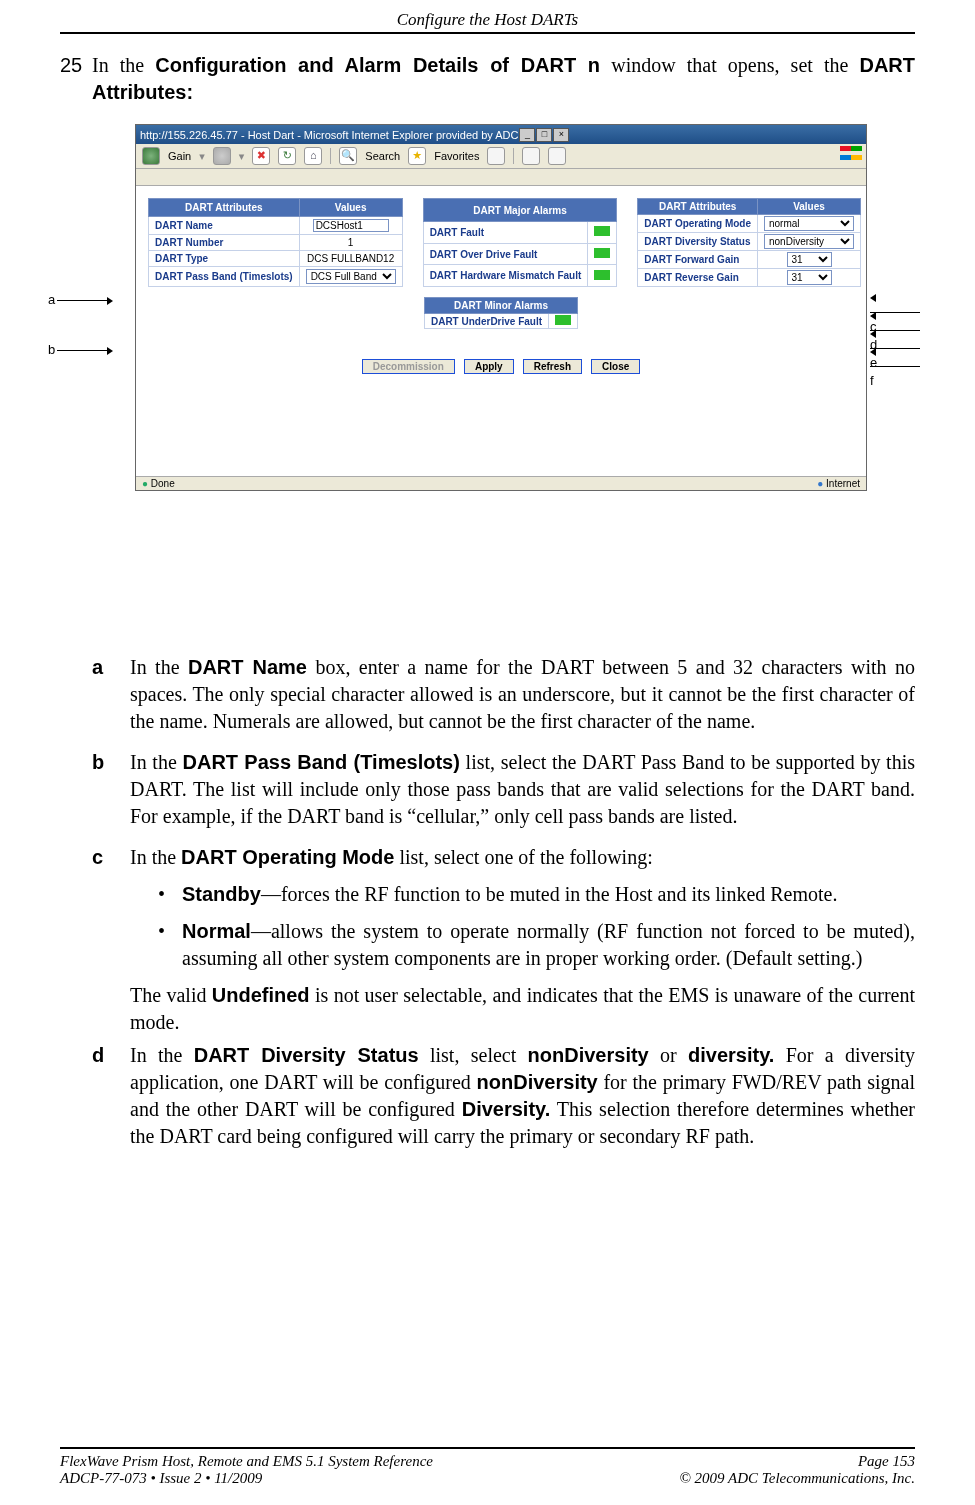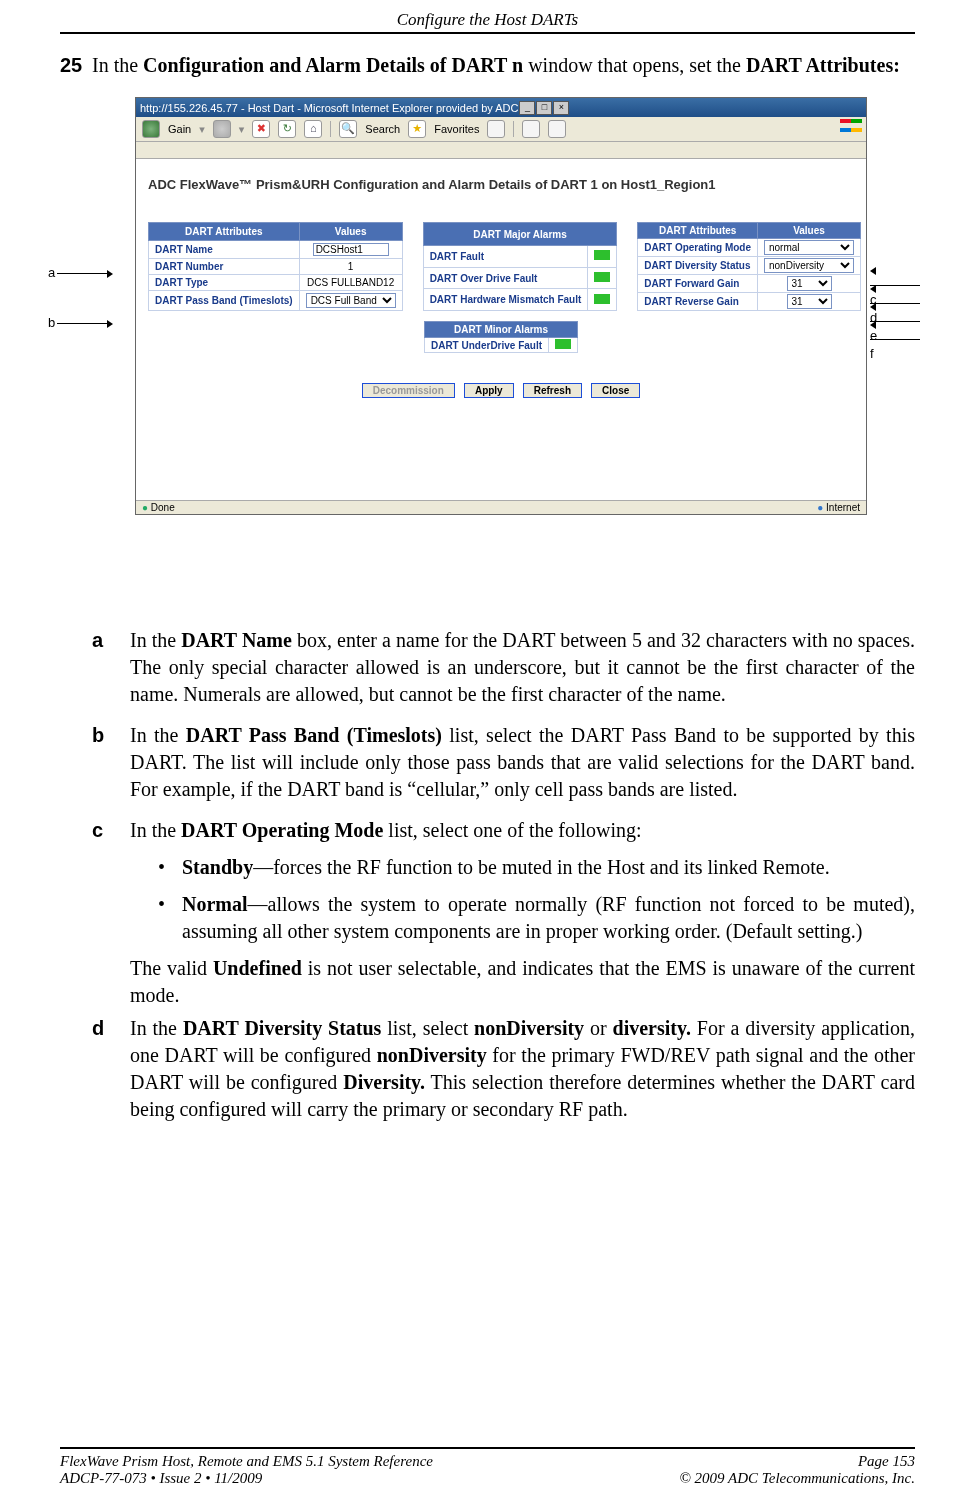--- a/index.html
+++ b/index.html
@@ -28,30 +28,30 @@
     border: none;
     border-top: 2px solid #000;
     margin: 0 0 18px 0;
   }
   .step-line {
     display: flex;
     font-size: 20px;
     line-height: 1.35;
   }
   .step-num {
-    font-weight: bold;
+    font-weight: normal;
     width: 32px;
     flex: none;
     font-family: Arial, sans-serif;
   }
   .step-body {
     flex: 1;
     text-align: justify;
   }
-  .bold { font-weight: bold; font-family: Liberation Serif, serif; }
+  .bold { font-weight: bold; font-family: Liberation Sans, sans-serif; }
 
   
   .shot-wrap {
     position: relative;
     margin: 18px 0 30px 0;
     height: 500px;
   }
   .callout {
     position: absolute;
     font-size: 13px;
@@ -251,21 +251,20 @@
         <span style="border-left:1px solid #aaa;height:16px;"></span>
         <span class="tb-icon"></span>
         <span class="tb-icon"></span>
         <span class="right-logo">
             <span class="flag"></span>
           </span>
       </div>
       <div class="addrbar">&nbsp;</div>
 
       <div class="content-area">
-        <div class="page-title">ADC FlexWave™ Prism&amp;URH Configuration and Alarm Details of DART 1  on  Host1_Region1</div>
 
         <div class="panels">
 
           <table class="panel-table">
             <tbody>
                 <tr>
                   <th>DART Attributes</th>
                   <th>Values</th>
                 </tr>
             <tr>

